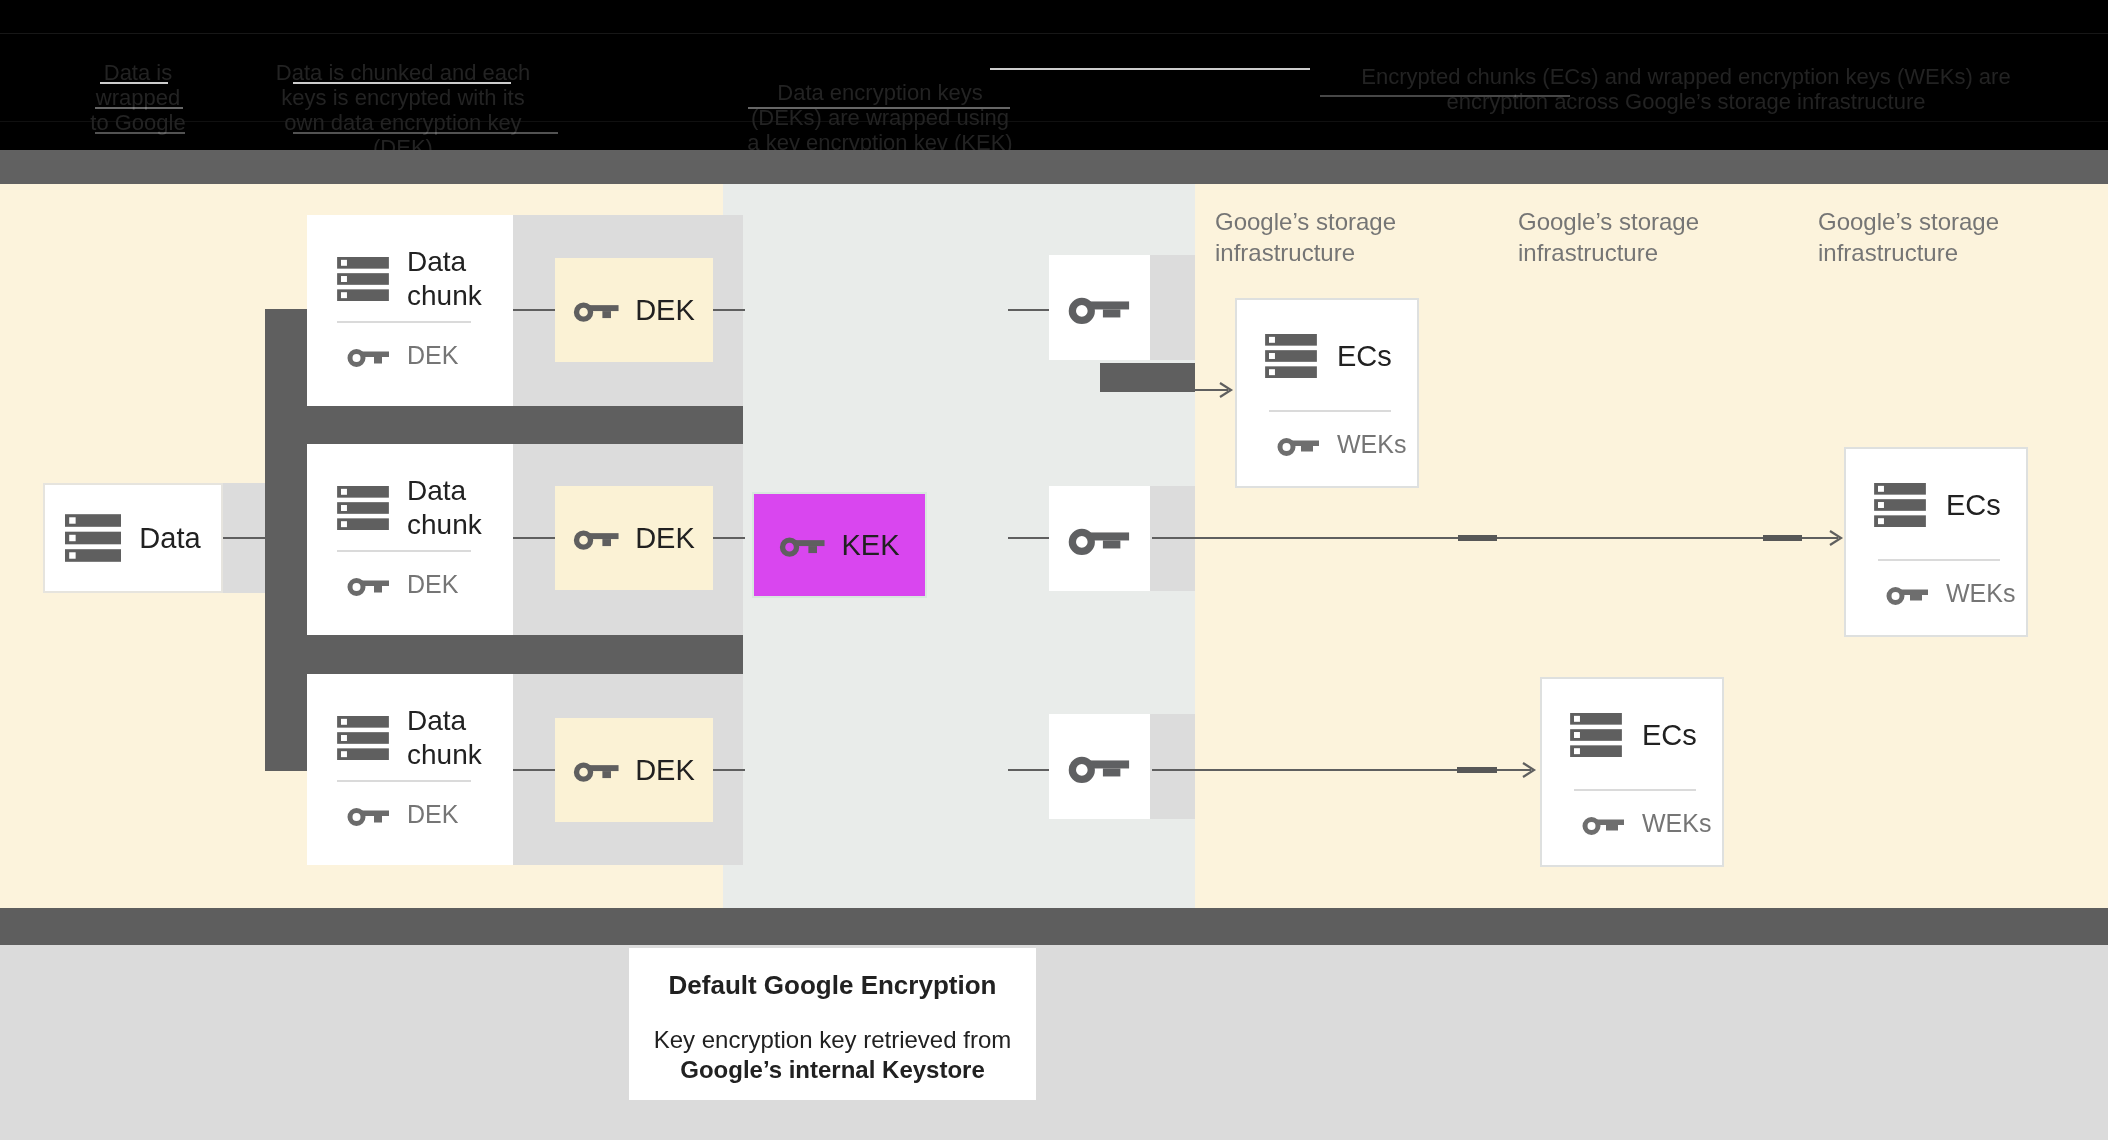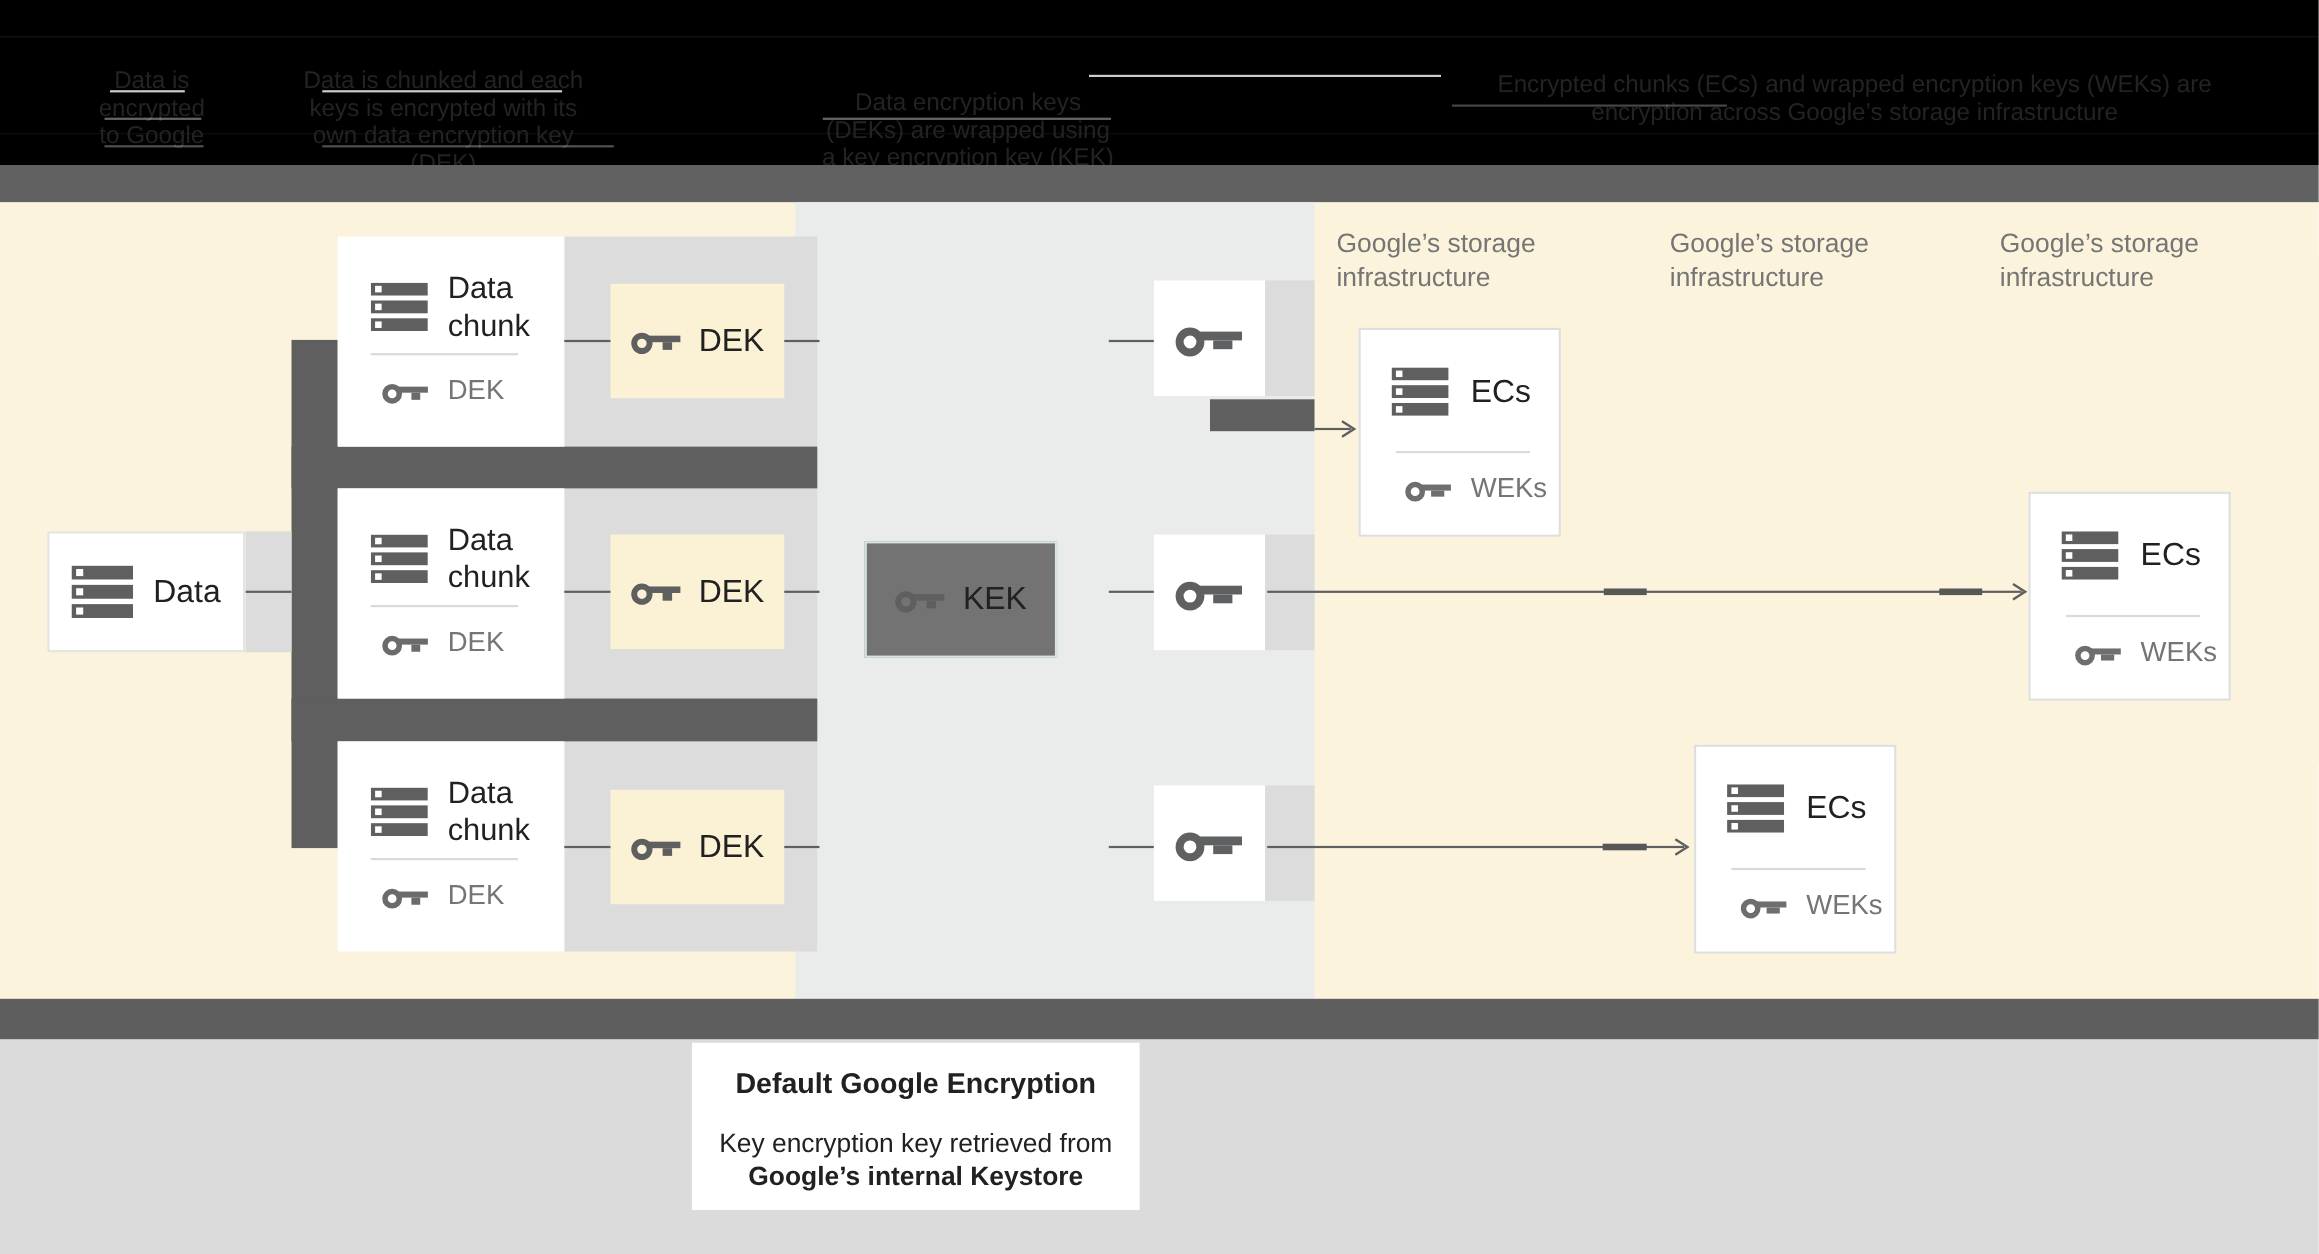--- a/index.html
+++ b/index.html
@@ -33,21 +33,21 @@
   .label-dark{color:#212121;font-size:29px;}
   .label-gray{color:#757575;font-size:25px;}
 
   .chunk-card{width:206px;height:191px;background:#fff;}
   .card-top{left:30px;top:30px;display:flex;align-items:center;gap:18px;}
   .card-title{color:#212121;font-size:28px;line-height:34px;width:96px;}
   .card-divider{left:30px;top:106px;width:134px;height:2px;background:#DADADA;}
   .card-keyrow{left:40px;top:126px;display:flex;align-items:center;gap:16px;}
 
   .dek-box{width:158px;height:104px;background:#FBF2D5;display:flex;align-items:center;justify-content:center;gap:14px;}
-  .kek-box{left:786px;top:308px;width:175px;height:106px;background:#737373;border:2px solid #D8E7DE;box-sizing:border-box;
+  .kek-box{left:752px;top:308px;width:175px;height:106px;background:#d946ef;border:2px solid #D8E7DE;box-sizing:border-box;
            display:flex;align-items:center;justify-content:center;gap:14px;}
   .key-box{width:101px;height:105px;background:#fff;display:flex;align-items:center;justify-content:center;}
 
   .storage-label{width:220px;color:#757575;font-size:24px;line-height:31px;}
 
   .ecs-card{width:184px;height:190px;background:#fff;border:2px solid #DEE0DF;box-sizing:border-box;}
 
   .footer-card{left:629px;top:3px;width:407px;height:152px;background:#fff;text-align:center;color:#212121;}
   .footer-title{left:0;top:22px;width:407px;font-size:26px;font-weight:bold;}
   .footer-line1{left:0;top:78px;width:407px;font-size:24px;}
@@ -57,21 +57,21 @@
 <body>
 
 <div id="stage">
 
   <div class="abs top-black">
     <div class="abs hairline" style="top:33px;"></div>
     <div class="abs hairline" style="top:121px;opacity:.7;"></div>
 
     <div class="abs legend-block" style="left:83px;top:60px;width:110px;">
       <div>Data is</div>
-      <div>encrypted</div>
+      <div>wrapped</div>
       <div>to Google</div>
     </div>
     <div class="abs legend-block" style="left:263px;top:60px;width:280px;">
       <div>Data is chunked and each</div>
       <div>keys is encrypted with its</div>
       <div>own data encryption key (DEK)</div>
     </div>
     <div class="abs legend-block" style="left:740px;top:60px;width:280px;margin-top:20px;">
       <div>Data encryption keys</div>
       <div>(DEKs) are wrapped using</div>

